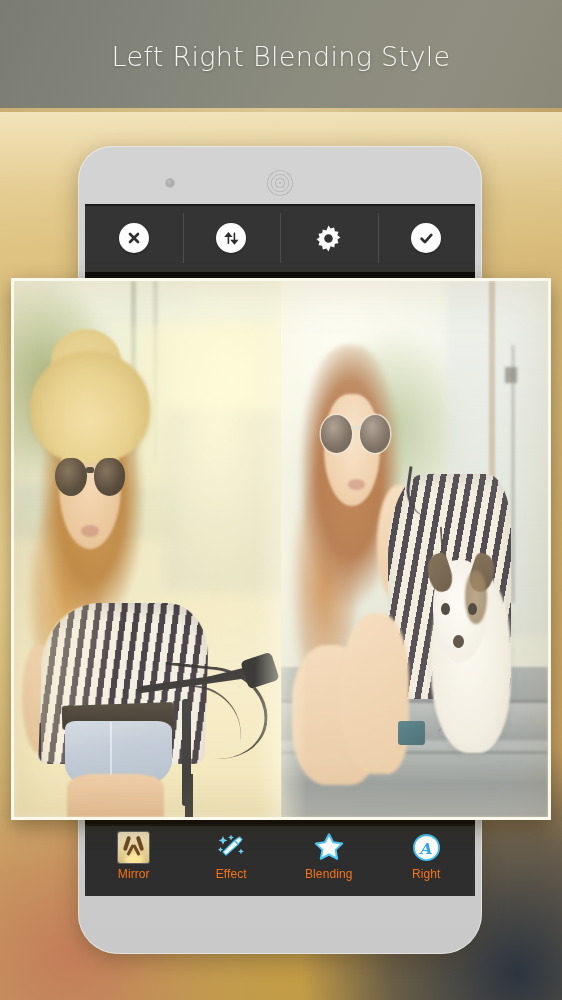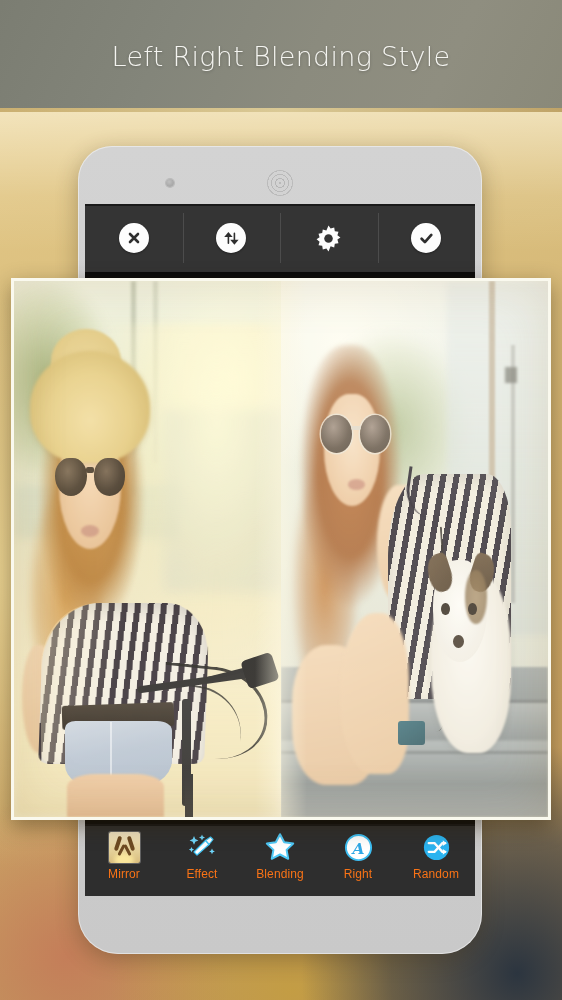--- a/index.html
+++ b/index.html
@@ -556,34 +556,20 @@
         <div class="bt-item">
           <div class="bt-glyph">
             <svg width="31" height="31" viewBox="0 0 32 32">
               <circle cx="16" cy="16" r="13" fill="#ffffff" stroke="#3dbef2" stroke-width="2"></circle>
               <text x="16" y="22.5" font-family="DejaVu Serif, serif" font-size="16" font-style="italic" font-weight="bold" fill="#2fa8e6" text-anchor="middle">A</text>
             </svg>
           </div>
           <div class="bt-label">Right</div>
         </div>
 
-        <div class="bt-item">
-          <div class="bt-glyph">
-            <svg width="31" height="31" viewBox="0 0 32 32">
-              <circle cx="16" cy="16" r="13" fill="#2bb3ef"></circle>
-              <g stroke="#ffffff" stroke-width="2.4" fill="none" stroke-linecap="round">
-                <path d="M8 11.5 H14 L22 20.5 H25"></path>
-                <path d="M8 20.5 H14 L22 11.5 H25"></path>
-              </g>
-              <path d="M22.5 8.6 L26.4 11.5 L22.5 14.4 Z" fill="#ffffff"></path>
-              <path d="M22.5 17.6 L26.4 20.5 L22.5 23.4 Z" fill="#ffffff"></path>
-            </svg>
-          </div>
-          <div class="bt-label">Random</div>
-        </div>
       </div>
 
     </div>
   </div>
 
   <div class="collage">
 
     <div class="half half-l">
       <div class="scene-l">
         <div class="l-tree"></div>

